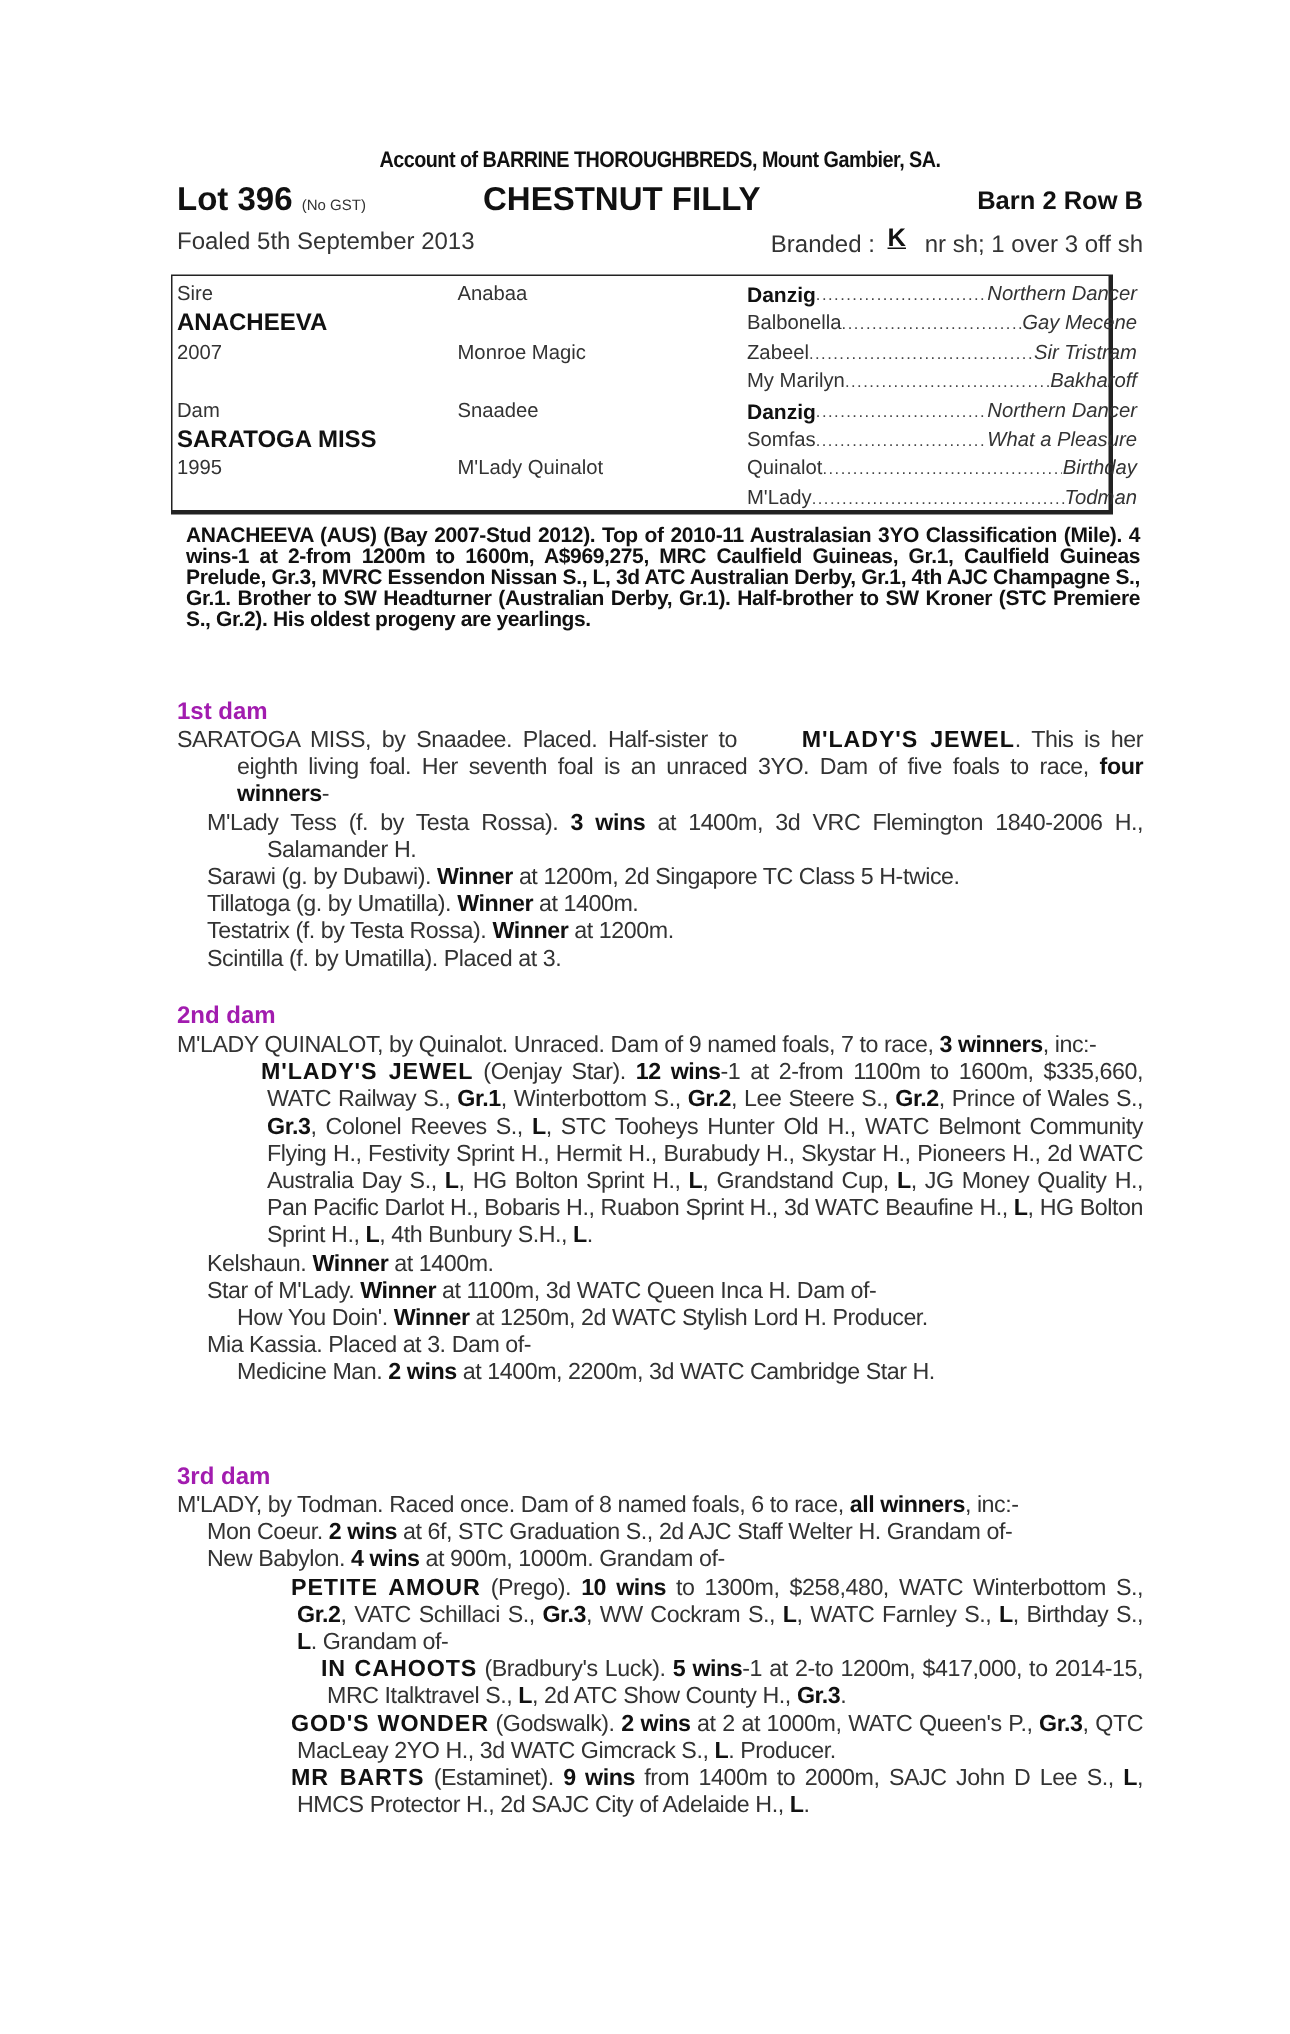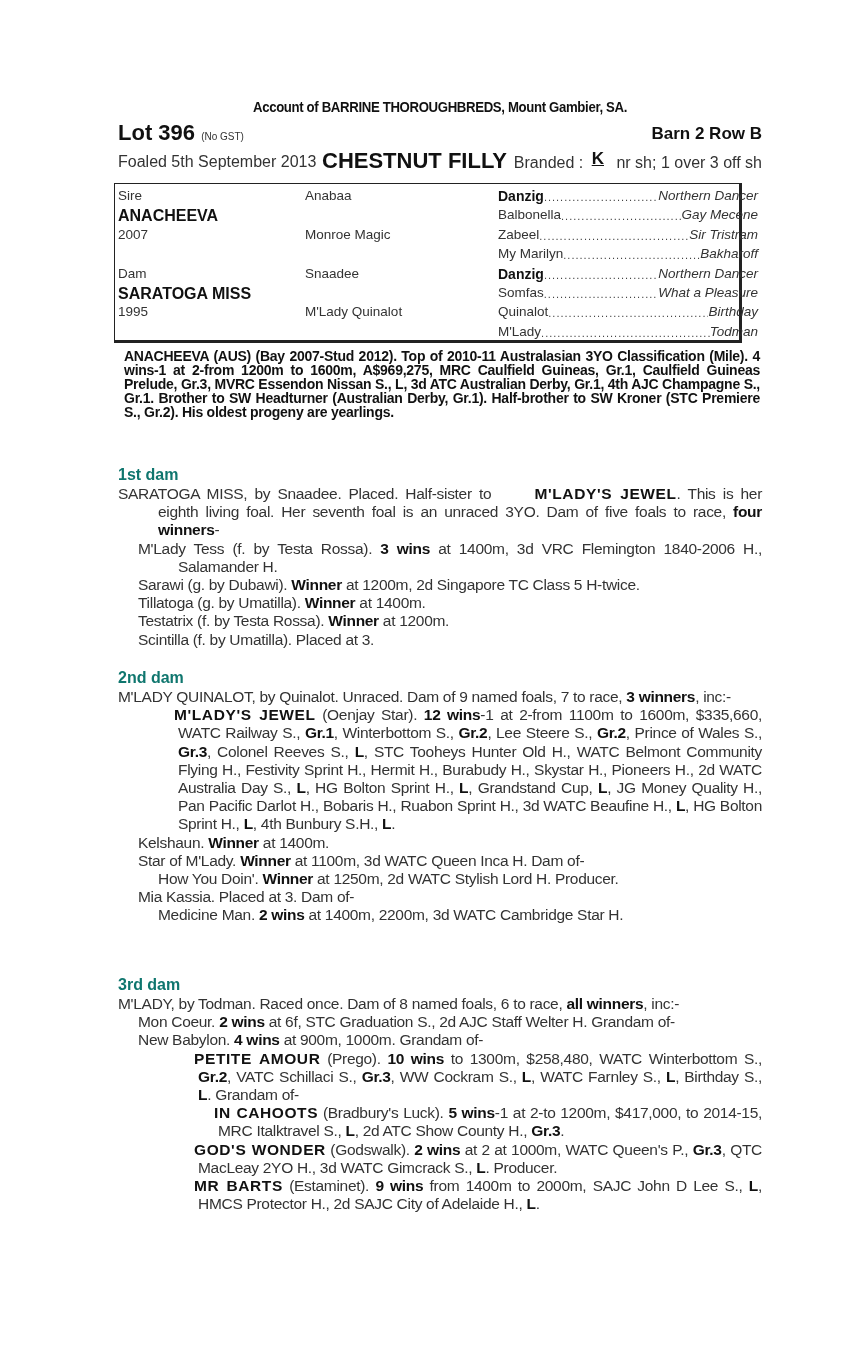--- a/index.html
+++ b/index.html
@@ -2,42 +2,42 @@
 <html><head>
 <meta charset="utf-8">
 <style>
   html, body { margin: 0; padding: 0; background: #ffffff; }
   body { width: 860px; height: 1356px; position: relative; font-family: "Liberation Sans", sans-serif; color: #1a1a1a; }
   .page { position: absolute; left: 118px; top: 0; width: 644px; }
   .account { position: absolute; top: 98px; left: 0; width: 644px; text-align: center; font-family: "Liberation Sans", sans-serif; font-weight: bold; font-size: 15px; letter-spacing: -0.4px; transform: scaleX(0.88); transform-origin: center; color: #111; }
   .lotline { position: absolute; top: 118px; left: 0; width: 644px; height: 30px; }
   .lot { position: absolute; left: 0; top: 2px; font-weight: bold; font-size: 22px; color: #111; }
   .lot .gst { font-weight: normal; font-size: 10px; color: #333; }
-  .colour { position: absolute; left: 204px; top: 2px; font-weight: bold; font-size: 22px; color: #111; margin-top: 28px; }
+  .colour { position: absolute; left: 204px; top: 2px; font-weight: bold; font-size: 22px; color: #111; }
   .barn { position: absolute; right: 0; top: 6px; font-weight: bold; font-size: 17px; color: #111; }
   .foaledline { position: absolute; top: 153px; left: 0; width: 644px; font-size: 16px; color: #333; }
   .foaled { position: absolute; left: 0; top: 0; }
   .brandwrap { position: absolute; right: 0; top: 0; white-space: nowrap; }
   .brandmark { font-weight: bold; text-decoration: underline; font-size: 17px; margin: 0 8px 0 4px; position: relative; top: -4px; color: #111; }
 
   .pedbox { position: absolute; top: 183px; left: -4px; width: 628px; height: 160px; border: 1px solid #222; border-right-width: 3px; border-bottom-width: 3px; box-sizing: border-box; }
   .pedrow { position: absolute; left: 0; width: 100%; height: 19.5px; font-size: 13.5px; color: #333; }
   .c1 { position: absolute; left: 3px; }
   .c1.big { font-weight: bold; font-size: 16px; color: #111; top: 0; }
   .c2 { position: absolute; left: 190px; }
   .c3 { position: absolute; left: 365px; width: 278px; display: flex; }
   .c3 .gs { white-space: nowrap; padding-left: 18px; }
   .c3 .gs.bold { font-weight: bold; color: #111; font-size: 14px; }
   .c3 .dots { flex: 1; overflow: hidden; white-space: nowrap; letter-spacing: 1px; color: #444; font-size: 11px; padding-top: 3px; }
   .c3 .ggs { white-space: nowrap; font-style: italic; }
 
   .sirebio { position: absolute; top: 349px; left: 6px; width: 636px; font-weight: bold; font-size: 14px; line-height: 14px; text-align: justify; letter-spacing: -0.25px; color: #111; }
 
   .section { position: absolute; left: 0; width: 644px; }
-  .sec-title { font-weight: bold; font-size: 16px; color: #0f766e; margin: 0; height: 19px; }
+  .sec-title { font-weight: bold; font-size: 16px; color: #a21caf; margin: 0; height: 19px; }
   .para { font-size: 15.5px; line-height: 18.2px; color: #333; text-align: justify; letter-spacing: -0.3px; }
   .para b { color: #111; }
   .lvl0 { padding-left: 40px; text-indent: -40px; }
   .lvl1 { padding-left: 60px; text-indent: -40px; }
   .lvl2 { padding-left: 80px; text-indent: -40px; }
   .lvl3 { padding-left: 100px; text-indent: -40px; }
   .nojust { text-align: left; }
   .bk { font-weight: bold; letter-spacing: 0.6px; color: #111; margin-left: 36px; }
 </style>
 </head>

